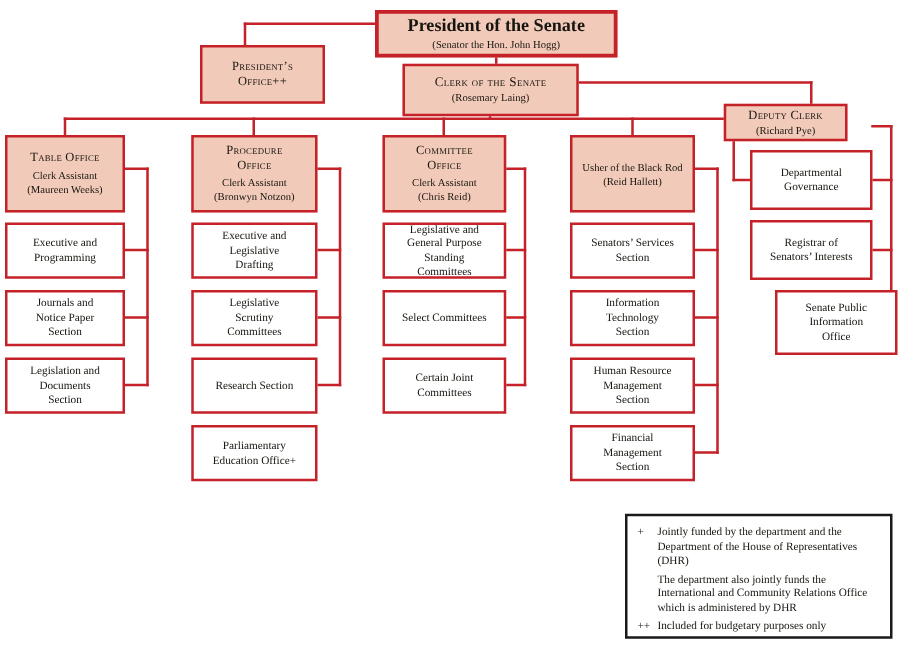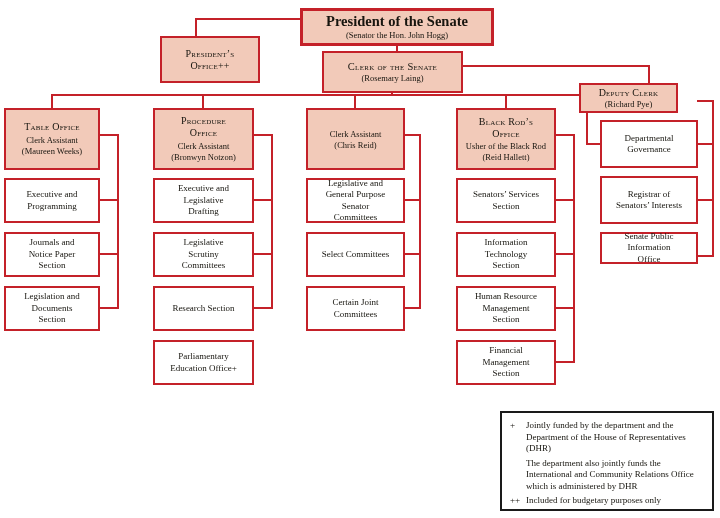--- a/index.html
+++ b/index.html
@@ -134,35 +134,35 @@
       <div class="leaf">Legislative Scrutiny Committees</div>
     </div>
   <div class="box" style="left:153px;top:340px;width:101px;height:45px">
       <div class="leaf">Parliamentary Education Office+</div>
     </div>
   <div class="box" style="left:153px;top:286px;width:101px;height:45px">
       <div class="leaf">Research Section</div>
     </div>
 
   <div class="box pink" style="left:306px;top:108px;width:99px;height:62px">
+    <div class="sc-head">Committee Office</div>
     <div class="role">Clerk Assistant</div>
     <div class="person">(Chris Reid)</div>
   </div>
   <div class="box" style="left:306px;top:178px;width:99px;height:45px">
-      <div class="leaf">Legislative and General Purpose Senator Committees</div>
+      <div class="leaf">Legislative and General Purpose Standing Committees</div>
     </div>
   <div class="box" style="left:306px;top:232px;width:99px;height:45px">
       <div class="leaf">Select Committees</div>
     </div>
   <div class="box" style="left:306px;top:286px;width:99px;height:45px">
       <div class="leaf">Certain Joint Committees</div>
     </div>
 
   <div class="box pink" style="left:456px;top:108px;width:100px;height:62px">
-    <div class="sc-head">Black Rod’s Office</div>
     <div class="role" style="margin-top:1px">Usher of the Black Rod</div>
     <div class="person">(Reid Hallett)</div>
   </div>
   <div class="box" style="left:456px;top:232px;width:100px;height:45px">
       <div class="leaf">Information Technology Section</div>
     </div>
   <div class="box" style="left:456px;top:178px;width:100px;height:45px">
       <div class="leaf">Senators’ Services Section</div>
     </div>
   <div class="box" style="left:456px;top:286px;width:100px;height:45px">
@@ -171,21 +171,21 @@
   <div class="box" style="left:456px;top:340px;width:100px;height:45px">
       <div class="leaf">Financial Management Section</div>
     </div>
 
   <div class="box" style="left:600px;top:120px;width:98px;height:48px">
       <div class="leaf">Departmental Governance</div>
     </div>
   <div class="box" style="left:600px;top:176px;width:98px;height:48px">
       <div class="leaf">Registrar of Senators’ Interests</div>
     </div>
-  <div class="box" style="left:600px;top:232px;width:98px;height:32px">
+  <div class="box" style="left:620px;top:232px;width:98px;height:52px">
       <div class="leaf">Senate Public Information Office</div>
     </div>
 
   <div class="note">
     <div class="note-row">
       <div class="note-mark">+</div>
       <div class="note-text">Jointly funded by the department and the Department of the House of Representatives (DHR)</div>
     </div>
     <div class="note-row">
       <div class="note-mark"></div>

